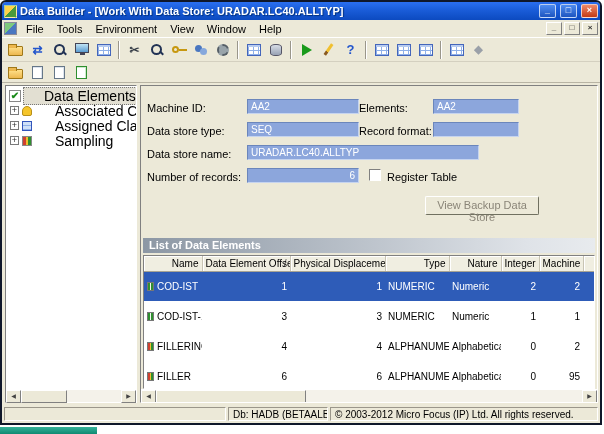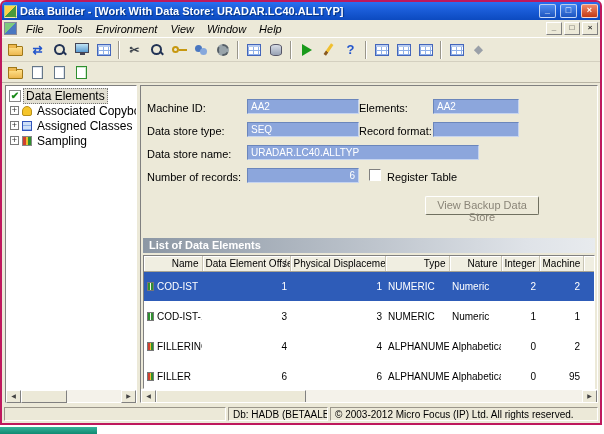--- a/index.html
+++ b/index.html
@@ -4,21 +4,21 @@
 <style>
   * { box-sizing: border-box; margin: 0; padding: 0; }
   html,body { background:#fff; }
   .screen {
     position: relative; width: 604px; height: 434px; overflow: hidden;
     background:#fff; font-family:"Liberation Sans", sans-serif; font-size:11px; color:#000;
   }
   
   .window {
     position:absolute; left:0; top:0; width:602px; height:425px;
-    border:2px solid #be185d; border-radius:6px 6px 0 0;
+    border:2px solid #0f172a; border-radius:6px 6px 0 0;
     background:#eab308; display:flex; flex-direction:column; overflow:hidden;
   }
   .titlebar {
     height:18px; flex:0 0 18px; display:flex; align-items:center; gap:3px; padding:0 2px;
     background:linear-gradient(180deg,#2a6ff0 0%, #1b5edb 40%, #0c4ac0 100%);
     color:#fff; font-weight:bold;
   }
   .app-icon { width:13px; height:13px; flex:0 0 13px;
     background:linear-gradient(135deg,#ffd24a 0 50%, #4a9a3a 50%); border:1px solid rgba(255,255,255,.5); }
   .titlebar .title { flex:1; white-space:nowrap; overflow:hidden; font-size:11px; text-shadow:1px 1px 1px #00307a; }
@@ -28,21 +28,21 @@
     text-align:center; font-weight:bold; cursor:default;
   }
   .wbtn.close { background:linear-gradient(180deg,#ef8969,#c33b17); }
   
   .menubar {
     height:18px; flex:0 0 18px; display:flex; align-items:center; gap:1px; padding:0 2px;
     background:#ECE9D8; border-bottom:1px solid #fff;
   }
   .mdi-doc-icon { width:13px; height:13px; margin-right:2px;
     background:linear-gradient(135deg,#7ec97e 0 50%, #4a77c0 50%); border:1px solid #889; }
-  .menu-item { padding:1px 6px; font-size:11px;font-style:italic; }
+  .menu-item { padding:1px 6px; font-size:11px; }
   .menubar .spacer { flex:1; }
   .mbtn {
     width:16px; height:13px; margin-left:1px; background:#ECE9D8; color:#333;
     border:1px solid; border-color:#fff #808080 #808080 #fff;
     font-size:8px; line-height:10px; text-align:center; font-weight:bold;
   }
   
   .toolbar {
     flex:0 0 24px; height:24px; display:flex; align-items:center; padding:0 3px; gap:1px;
     background:#ECE9D8; border-bottom:1px solid #d4d0c0;
@@ -90,21 +90,21 @@
   .tree-row { display:flex; align-items:center; height:15px; white-space:nowrap; }
   .expander { width:9px; height:9px; flex:0 0 9px; margin:0 2px 0 3px; background:#fff;
     border:1px solid #7a7a7a; font-size:9px; line-height:7px; text-align:center; color:#333; }
   .t-checkbox { width:12px; height:12px; flex:0 0 12px; margin:0 2px 0 2px; background:#fff;
     border:1px solid #888; color:#1a8a1a; font-size:10px; line-height:10px; text-align:center; font-weight:bold; }
   .tico { width:10px; height:10px; flex:0 0 10px; margin:0 3px 0 1px; }
   .t-bell { background:#f5c52a; border:1px solid #b8901a; border-radius:50% 50% 20% 20%; }
   .t-class { background:#cfe0f8; border:1px solid #3355bb;
     background-image: repeating-linear-gradient(0deg,#8fb0e8 0 1px, transparent 1px 4px); }
   .t-sample { border:1px solid #888; background:linear-gradient(90deg,#d04030 0 33%, #f0c030 33% 66%, #2f8f2f 66%); }
-  .tree-label { font-size:12px; padding:0 2px; }
+  .tree-label { font-size:14px; padding:0 20px; }
   .tree-row.selected .tree-label { background:#e2dfd2; border:1px dotted #777; }
   .splitter { flex:0 0 3px; }
   .main-panel {
     flex:1; display:flex; flex-direction:column; overflow:hidden;
     background:#ECE9D8; border:1px solid; border-color:#808080 #fff #fff #808080;
   }
   .section-header {
     flex:0 0 15px; height:15px; margin:2px; padding:1px 6px 0;
     background:linear-gradient(90deg,#8C97A4,#dfe3e8 85%,#e8ebee);
     color:#fff; font-weight:bold; font-size:11px; white-space:nowrap; overflow:hidden;

